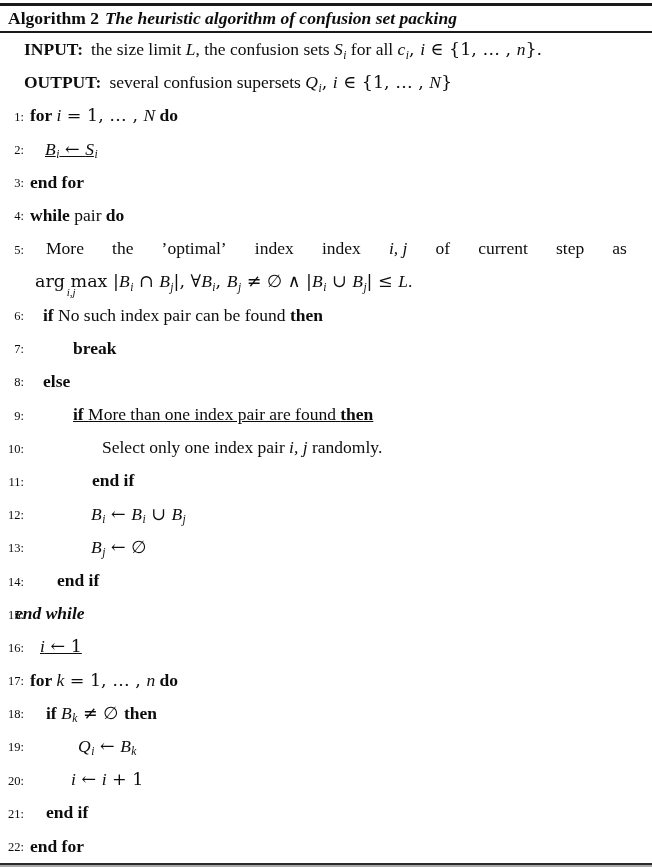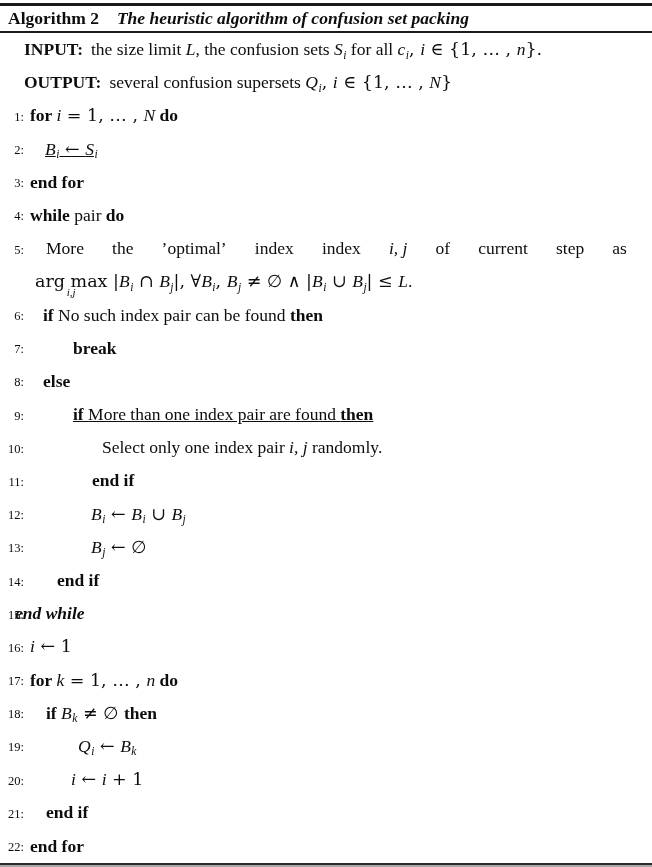--- a/index.html
+++ b/index.html
@@ -16,21 +16,21 @@
   .rule-top{height:3px;margin-top:3px;}
   .rule-mid{height:2px;}
   .rule-bottom-dark{height:2px;background:#2b2b2b;}
   .rule-bottom-gray{height:2px;background:#a9a9a9;}
 
   .title-row{
     height:25px;line-height:25px;
     padding-left:8px;font-size:17.5px;white-space:nowrap;
   }
   .t-label{font-weight:bold;}
-  .t-title{font-weight:bold;font-style:italic;margin-left:18px;}
+  .t-title{font-weight:bold;font-style:italic;margin-left:6px;}
 
   .io-row{
     position:relative;height:33.2px;line-height:32px;
     padding-left:24px;font-size:17.5px;white-space:nowrap;
   }
   .io-label{font-weight:bold;margin-right:8px;}
 
   .algo-line{
     position:relative;height:33.2px;line-height:33.2px;
     font-size:17.5px;white-space:nowrap;
@@ -144,21 +144,21 @@
       <div class="algo-line">
         <span class="num">14:</span>
         <span class="stmt" style="left: 57px;"><span class="kw">end if</span></span>
       </div>
       <div class="algo-line">
         <span class="num">15:</span>
         <span class="stmt" style="left: 15px; font-style: italic;"><span class="kw">end while</span></span>
       </div>
       <div class="algo-line">
         <span class="num">16:</span>
-        <span class="stmt" style="left: 30px;"><span class="v">i</span><span class="m"> ← 1</span></span>
+        <span class="stmt" style="left: 40px; text-decoration: underline;"><span class="v">i</span><span class="m"> ← 1</span></span>
       </div>
       <div class="algo-line">
         <span class="num">17:</span>
         <span class="stmt" style="left: 30px;"><span class="kw">for </span><span class="v">k</span><span class="m"> = 1, … , </span><span class="v">n</span><span class="kw"> do</span></span>
       </div>
       <div class="algo-line">
         <span class="num">18:</span>
         <span class="stmt" style="left: 46px;"><span class="kw">if </span><span class="cal">B</span><span class="sub">k</span><span class="m"> ≠ ∅ </span><span class="kw">then</span></span>
       </div>
       <div class="algo-line">

